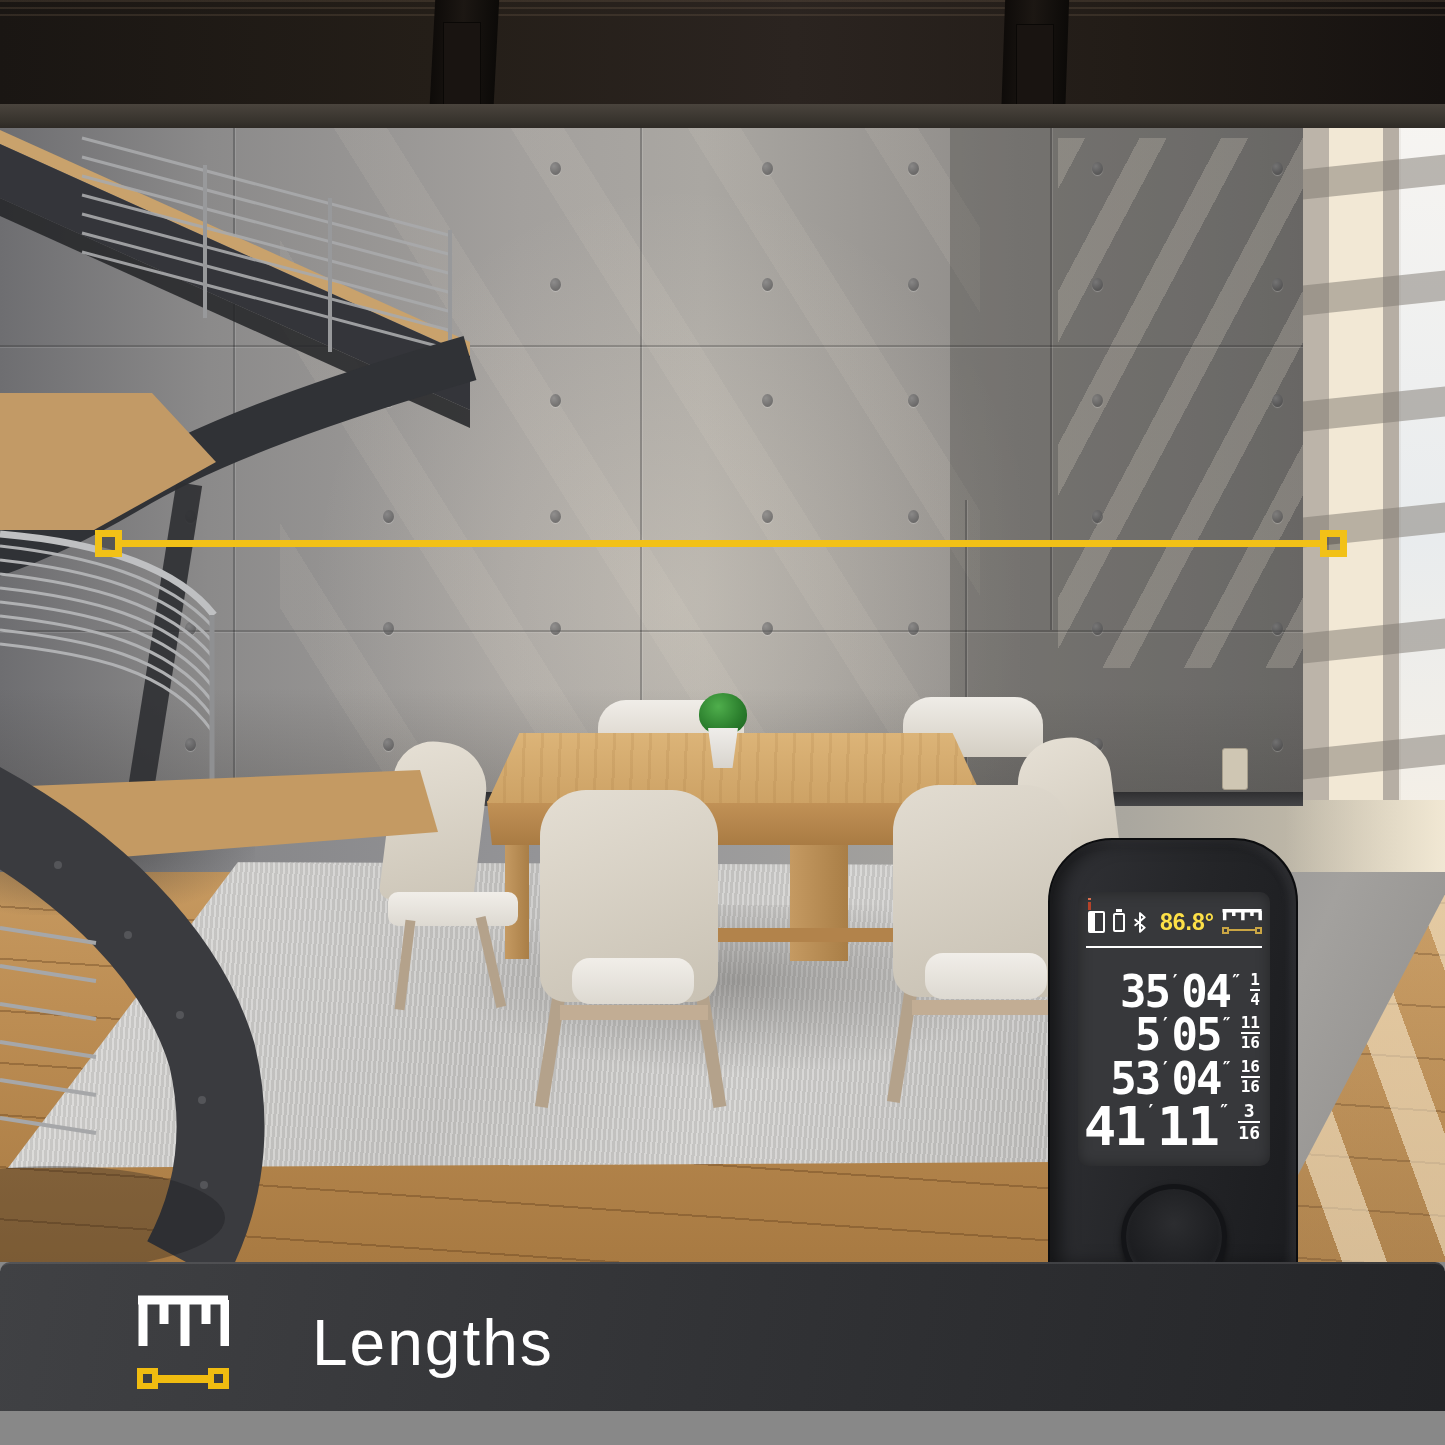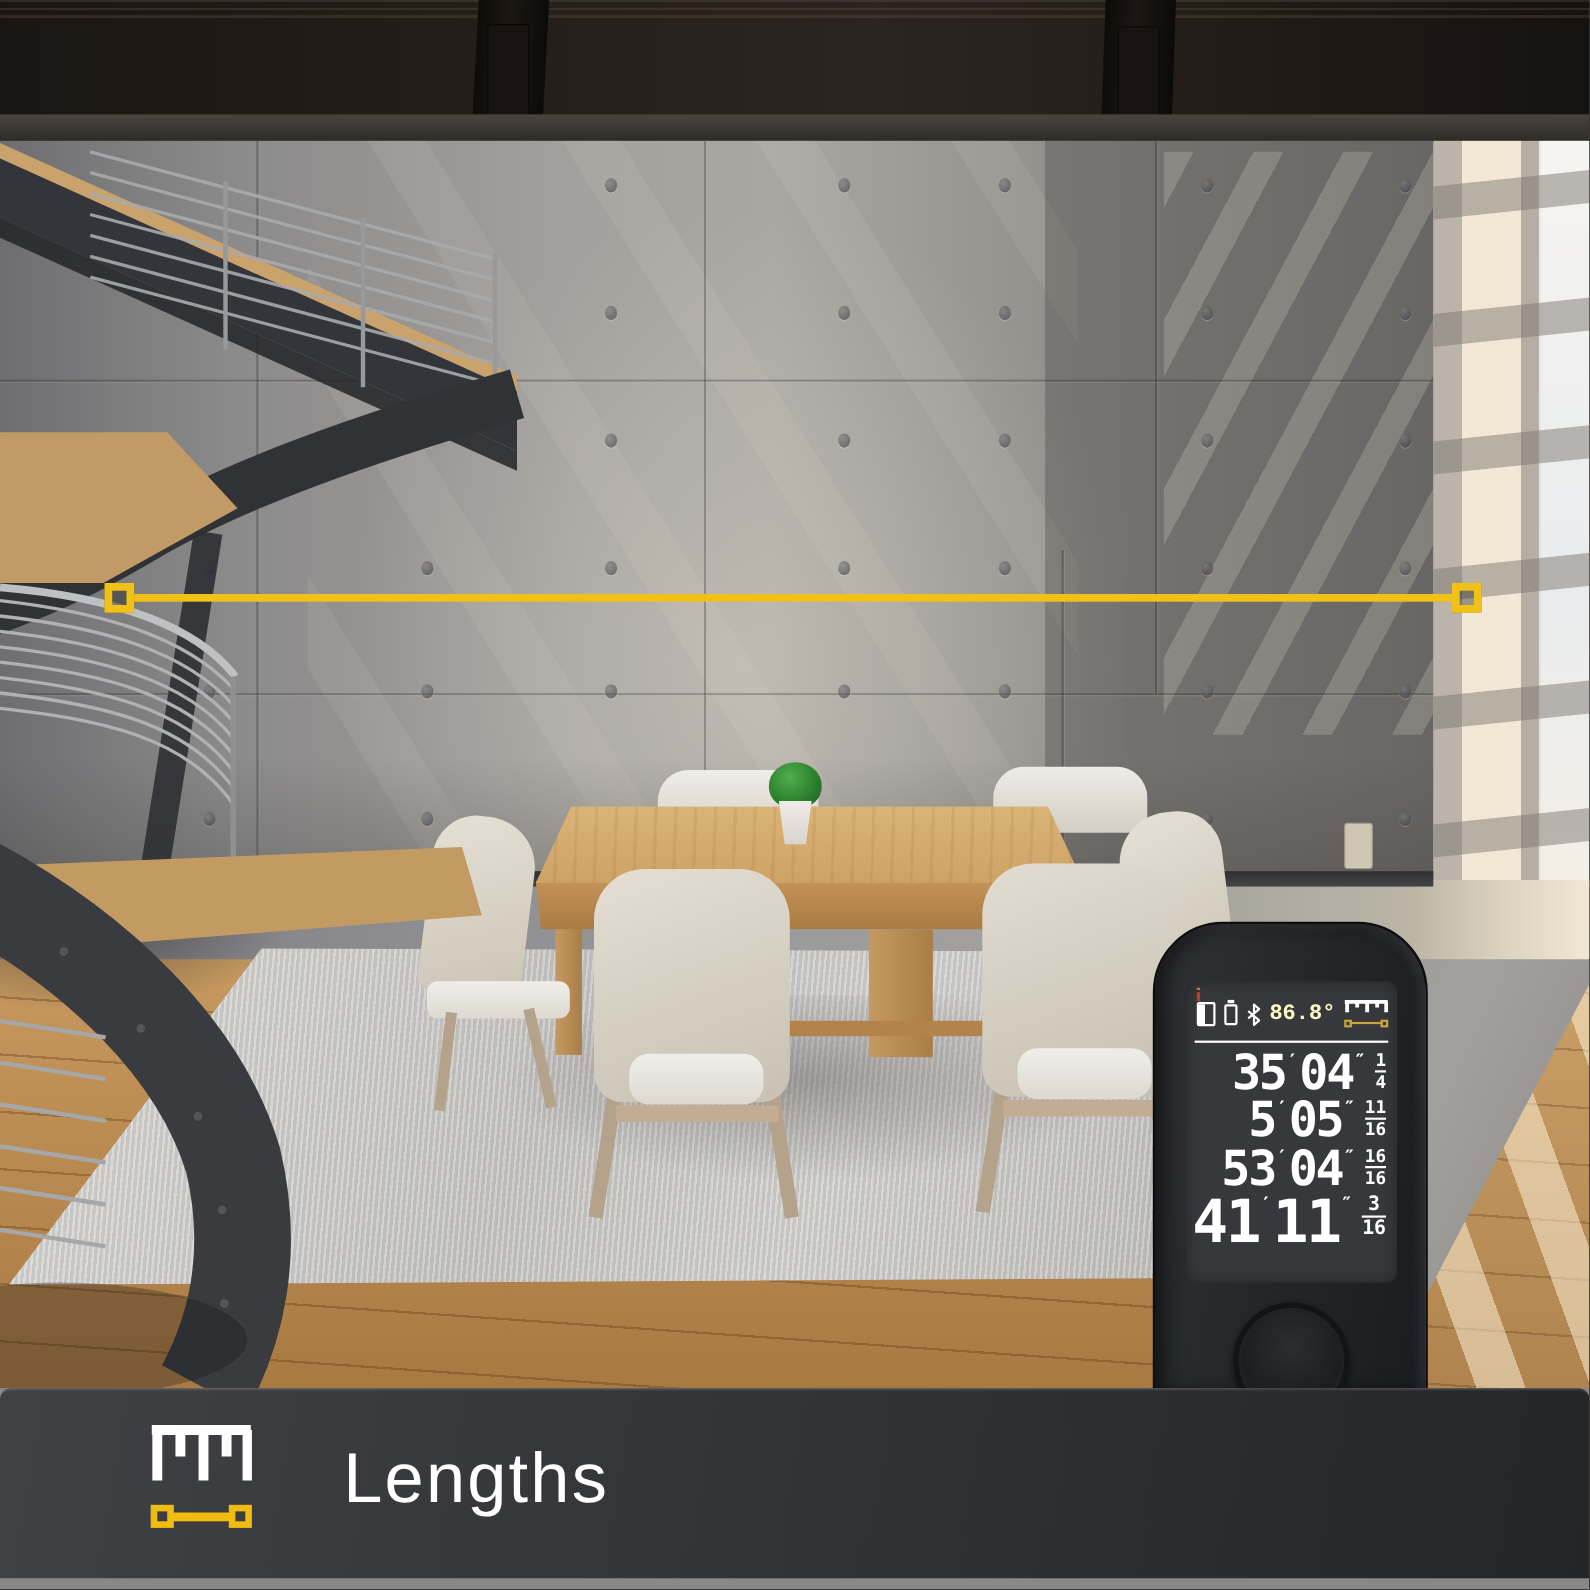--- a/index.html
+++ b/index.html
@@ -105,43 +105,43 @@
   .display{position:absolute;left:28px;top:52px;width:192px;height:274px;border-radius:10px;
     background:#37383b;box-shadow:inset 0 0 14px rgba(0,0,0,.35);}
   .status{position:absolute;left:10px;right:8px;top:12px;height:36px;display:flex;align-items:center;}
   .ic-laser{position:relative;width:17px;height:22px;border:2px solid #fff;border-radius:2px;
     background:linear-gradient(90deg,#fff 0 5px,rgba(0,0,0,0) 5px);box-sizing:border-box;}
   .ic-laser .beam{position:absolute;left:-2px;top:-11px;width:3px;height:8px;background:#b5432a;}
   .ic-laser .beam::after{content:"";position:absolute;top:-4px;left:0;width:3px;height:2px;background:#d9704f;}
   .ic-batt{position:relative;width:12px;height:19px;border:2px solid #fff;border-radius:2px;margin-left:8px;box-sizing:border-box;}
   .ic-batt::before{content:"";position:absolute;top:-6px;left:1px;width:6px;height:3px;background:#fff;}
   .bt-svg{margin-left:8px;}
-  .angle{margin-left:auto;font-family:Liberation Mono, monospace;font-weight:bold;font-size:20px;color:#fef9c3;line-height:1;}
+  .angle{margin-left:auto;font-family:Liberation Sans, sans-serif;font-weight:bold;font-size:23px;color:#fde047;line-height:1;}
   .status-right{display:flex;flex-direction:column;align-items:center;gap:4px;margin-left:8px;}
   .ic-mline{position:relative;width:40px;height:9px;}
   .ic-mline .bar{position:absolute;left:5px;right:5px;top:3px;height:2px;background:var(--gold);}
   .ic-mline::before,.ic-mline::after{content:"";position:absolute;top:1px;width:7px;height:7px;
     border:2px solid var(--gold);box-sizing:border-box;}
   .ic-mline::before{left:0;} .ic-mline::after{right:0;}
   .status-line{position:absolute;left:8px;right:8px;top:54px;height:2px;background:#fff;}
-  .readings{position:absolute;right:10px;top:64px;display:flex;flex-direction:column;align-items:flex-end;gap:3px;}
+  .readings{position:absolute;right:10px;top:80px;display:flex;flex-direction:column;align-items:flex-end;gap:3px;}
   .seg{display:flex;align-items:flex-start;color:#fff;font-family:"DejaVu Sans Mono",monospace;font-weight:bold;line-height:.92;}
   .seg .d{font-size:44px;letter-spacing:-2px;}
   .seg .mk{font-size:17px;line-height:1;margin:0 1px;transform:translateY(1px);}
   .frac{display:flex;flex-direction:column;align-items:center;margin-left:8px;font-size:16px;line-height:1;}
   .frac .fbar{width:100%;height:2px;background:#fff;margin:1px 0;}
   .seg.current .d{font-size:54px;}
   .seg.current .frac{font-size:18px;}
   .dev-btn{position:absolute;left:71px;top:344px;width:106px;height:106px;border-radius:50%;
     border:5px solid #131417;box-sizing:border-box;
     background:radial-gradient(circle at 50% 36%,#2c2d30,#1a1b1e 72%);
     box-shadow:0 3px 6px rgba(0,0,0,.5),inset 0 -3px 6px rgba(255,255,255,.05);}
 
   
-  .footer{position:absolute;left:0;top:1262px;width:1445px;height:173px;
+  .footer{position:absolute;left:0;top:1262px;width:1445px;height:149px;
     border-radius:10px 10px 0 0;border-top:2px solid rgba(255,255,255,.10);box-sizing:border-box;
     background:linear-gradient(100deg,#404144 0%,#333437 45%,#242528 100%);}
   .f-icon{position:absolute;left:137px;top:30px;width:92px;height:110px;}
   .f-line{position:absolute;left:0;top:74px;width:92px;height:22px;}
   .f-line .bar{position:absolute;left:16px;right:16px;top:7px;height:8px;background:var(--f-yellow);}
   .f-line::before,.f-line::after{content:"";position:absolute;top:0;width:21px;height:21px;
     border:6px solid var(--f-yellow);box-sizing:border-box;}
   .f-line::before{left:0;} .f-line::after{right:0;}
   .f-label{position:absolute;left:312px;top:42px;color:#fff;font-size:64px;font-weight:500;letter-spacing:2px;}
 </style>

